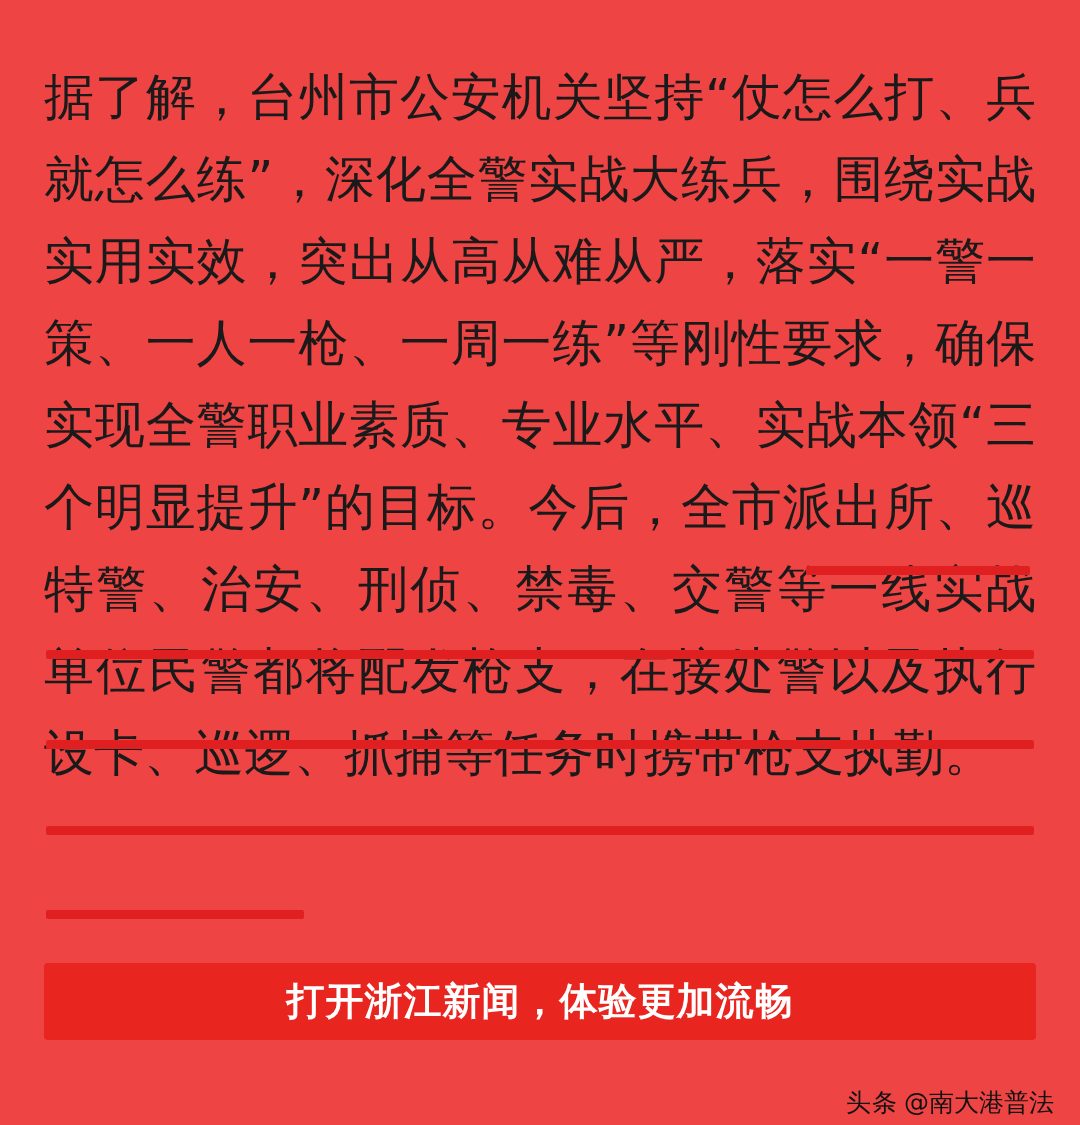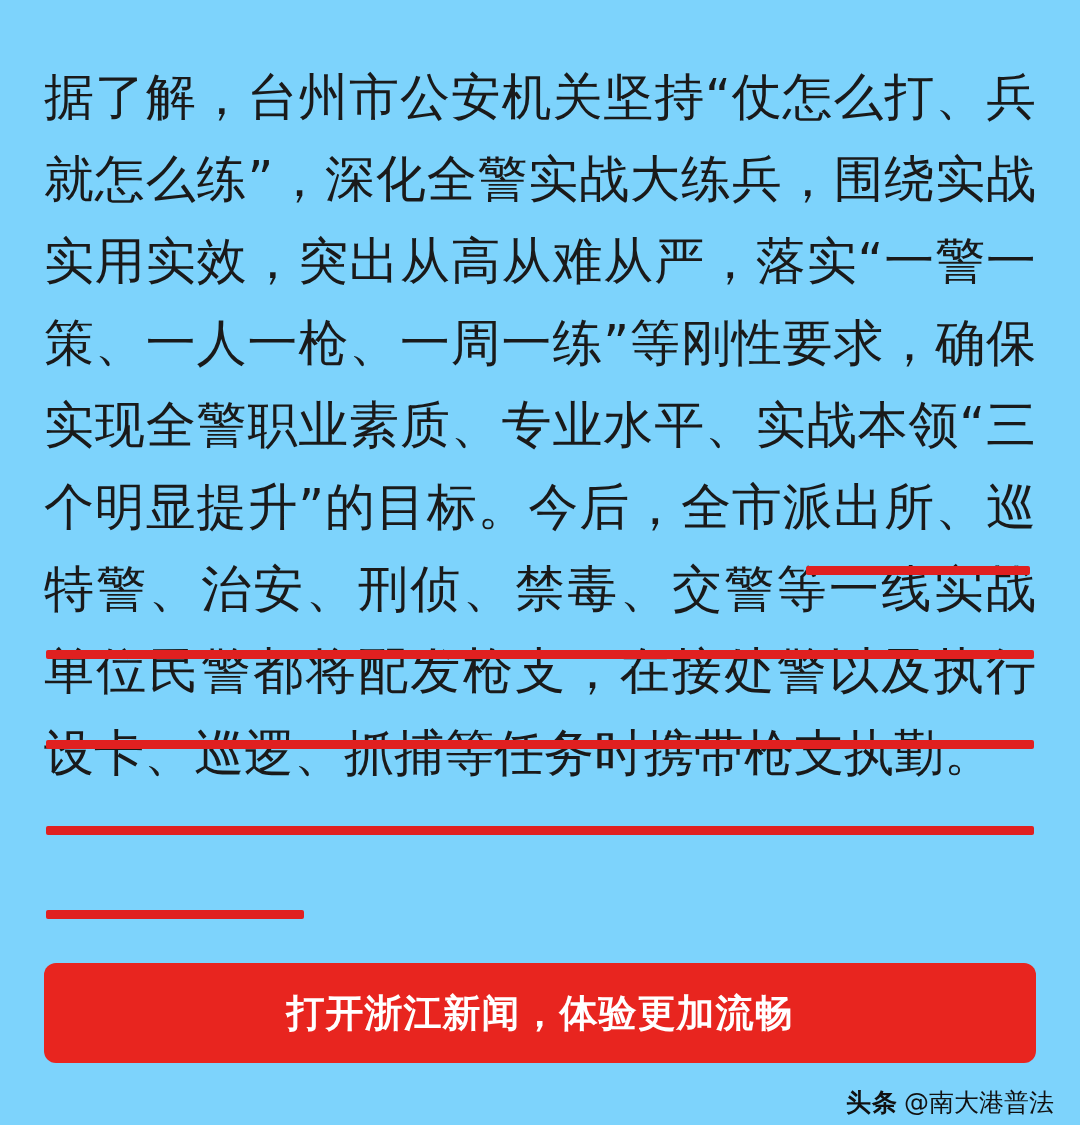--- a/index.html
+++ b/index.html
@@ -12,21 +12,21 @@
     background: #ffffff;
     font-family: "Liberation Sans", sans-serif;
     overflow: hidden;
     position: relative;
   }
 
   .page {
     position: relative;
     width: 1080px;
     height: 1125px;
-    background: #7dd3fc;
+    background: #ef4444;
   }
 
   .article-body {
     position: absolute;
     left: 44px;
     top: 56px;
     width: 992px;
   }
 
   .para {
@@ -47,47 +47,47 @@
     background: #e02020;
     height: 9px;
     border-radius: 2px;
   }
 
   .cta-banner {
     position: absolute;
     left: 44px;
     top: 963px;
     width: 992px;
-    height: 100px;
+    height: 77px;
     background: #e8251f;
     display: flex;
     align-items: center;
     justify-content: center;
-    border-radius: 12px;
+    border-radius: 4px;
   }
   .cta-banner .cta-text {
     color: #ffffff;
     font-size: 38px;
     font-weight: 700;
     letter-spacing: 1px;
     font-family: "DejaVu Sans", "Liberation Sans", sans-serif;
   }
 
   .footer-credit {
     position: absolute;
     right: 26px;
     top: 1086px;
     display: flex;
     align-items: center;
     gap: 6px;
   }
   .footer-credit .tt-logo {
     display: inline-block;
     font-size: 25px;
-    font-weight: 700;
+    font-weight: 400;
     color: #111111;
     font-family: "DejaVu Sans", "Liberation Sans", sans-serif;
     letter-spacing: 1px;
   }
   .footer-credit .tt-handle {
     font-size: 25px;
     font-weight: 400;
     color: #111111;
     font-family: "DejaVu Sans", "Liberation Sans", sans-serif;
     letter-spacing: 0px;

